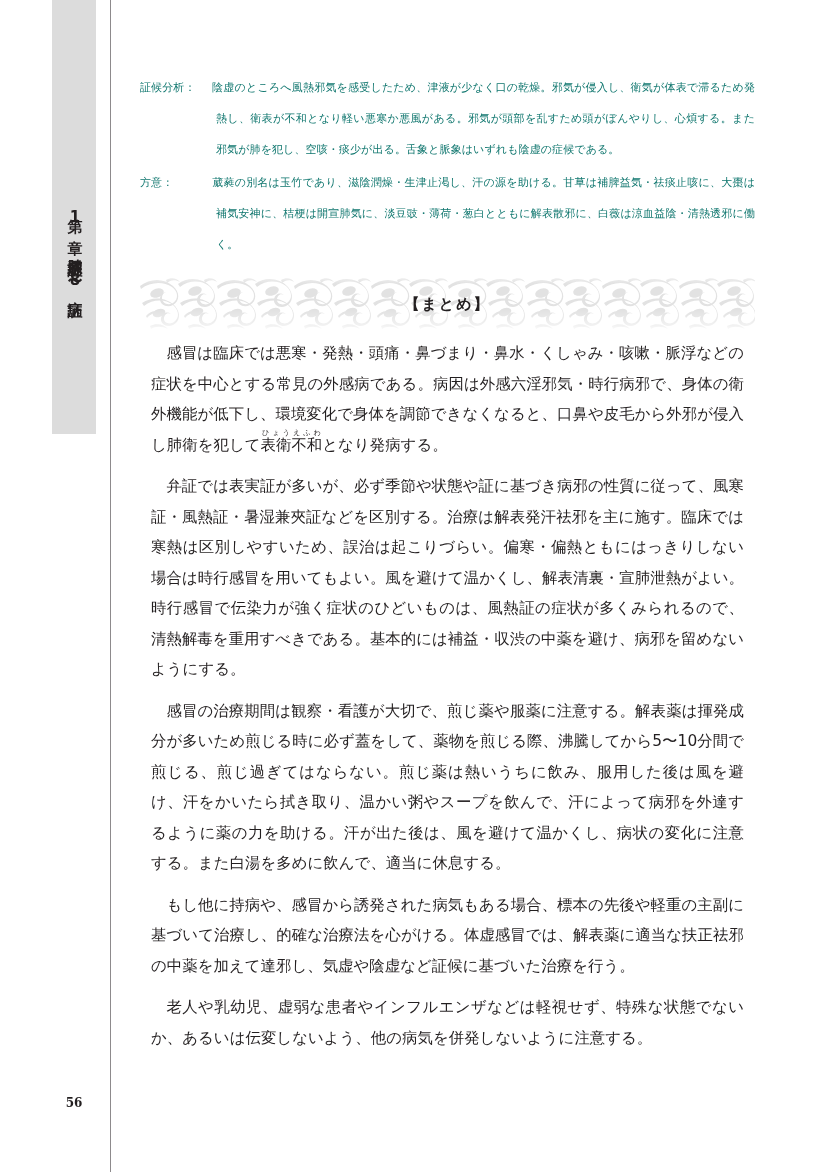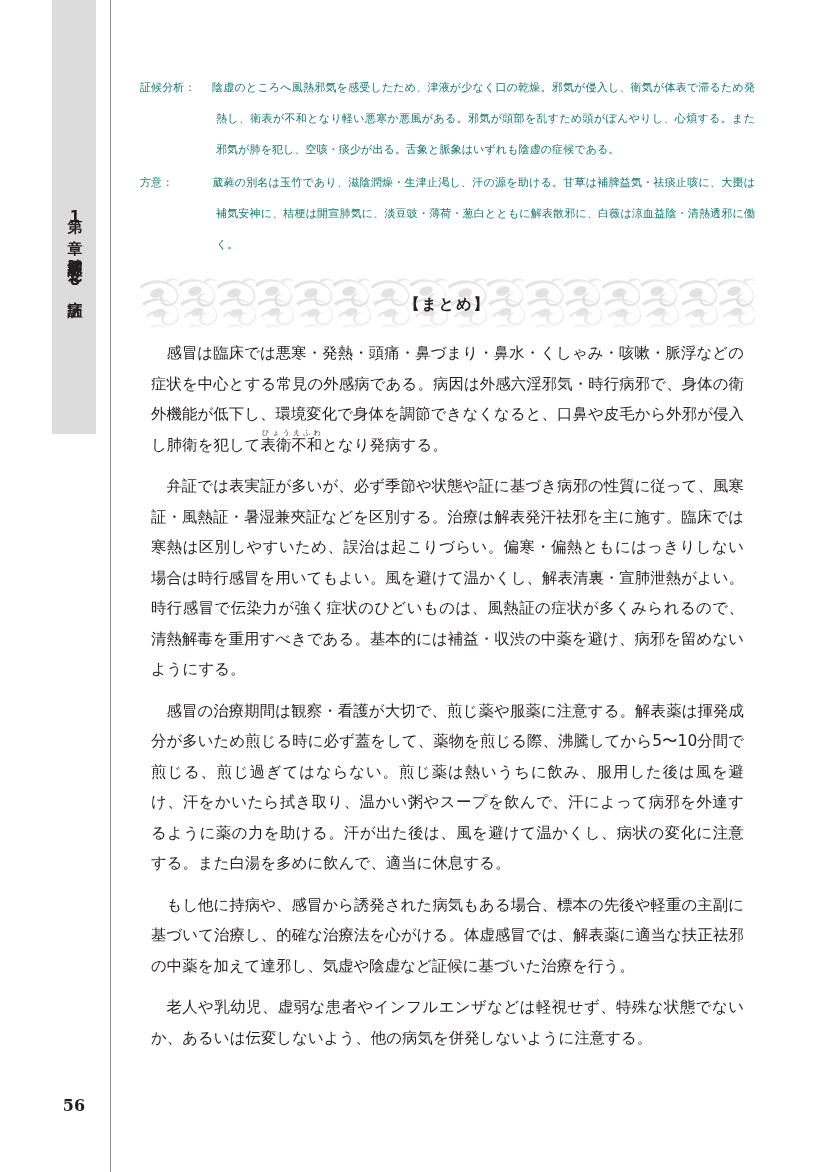--- a/index.html
+++ b/index.html
@@ -60,21 +60,21 @@
 
   
   .folio {
     position: absolute;
     left: 52px;
     top: 1096px;
     width: 44px;
     text-align: center;
     font-family: "DejaVu Serif", "Liberation Serif", serif;
     font-weight: bold;
-    font-size: 16px;
+    font-size: 12px;
     color: #231f20;
   }
 
   
   .content {
     position: absolute;
     left: 140px;
     top: 72px;
     width: 615px;
   }

